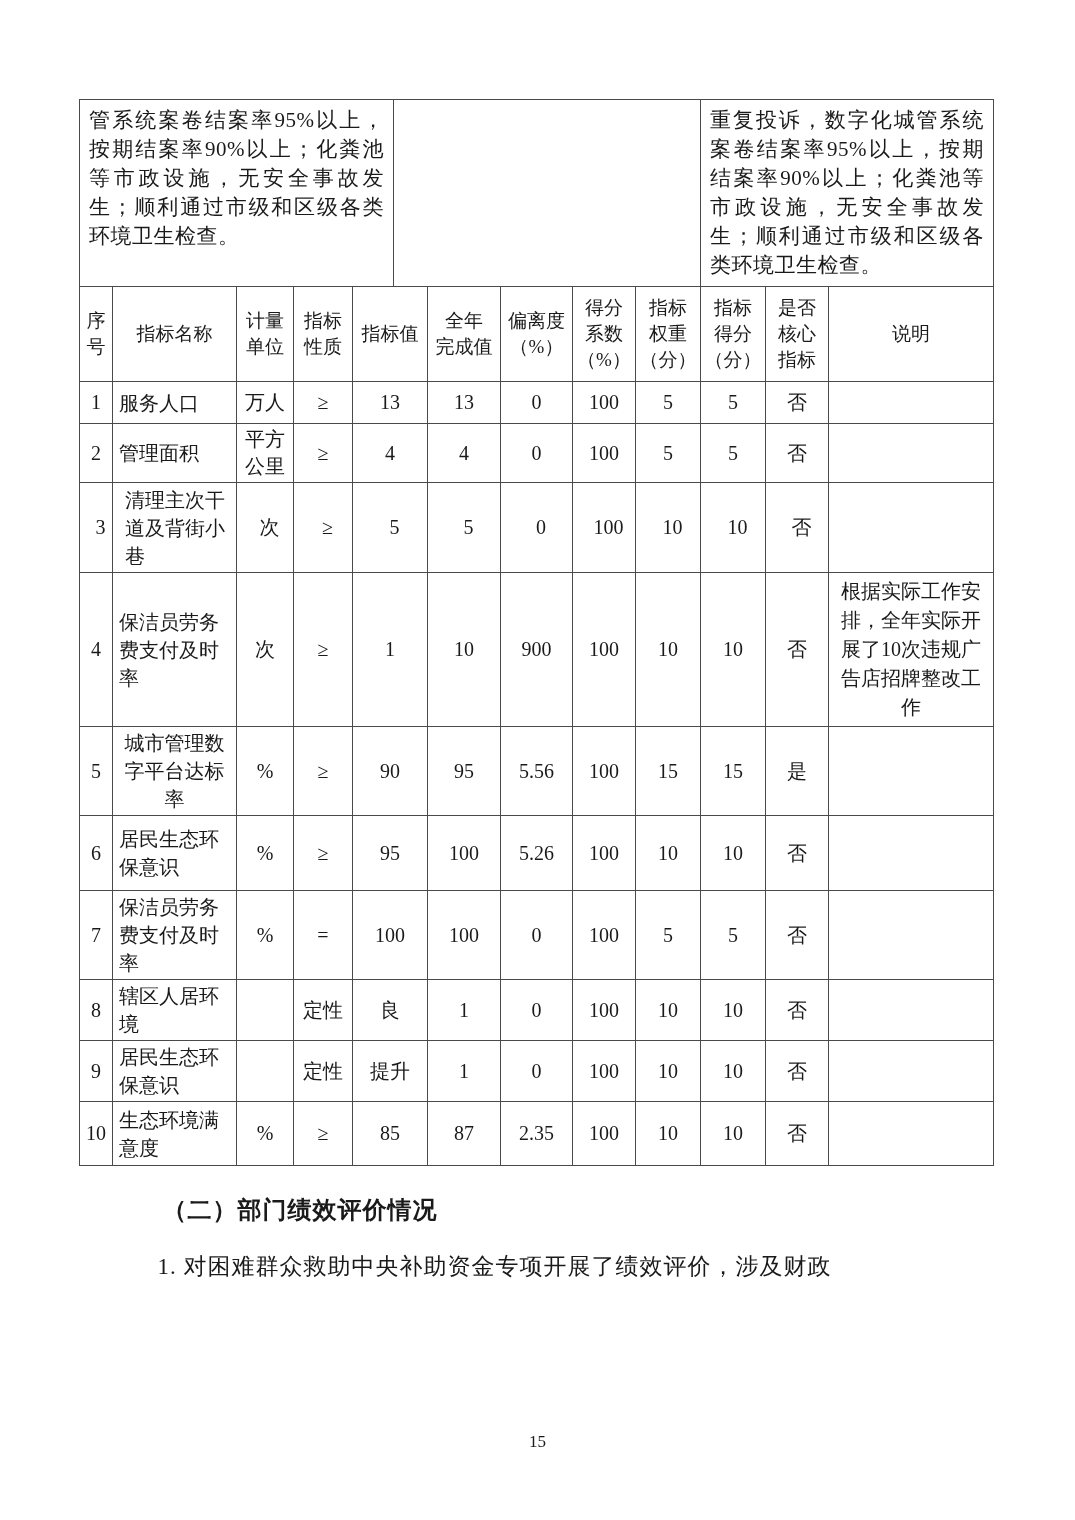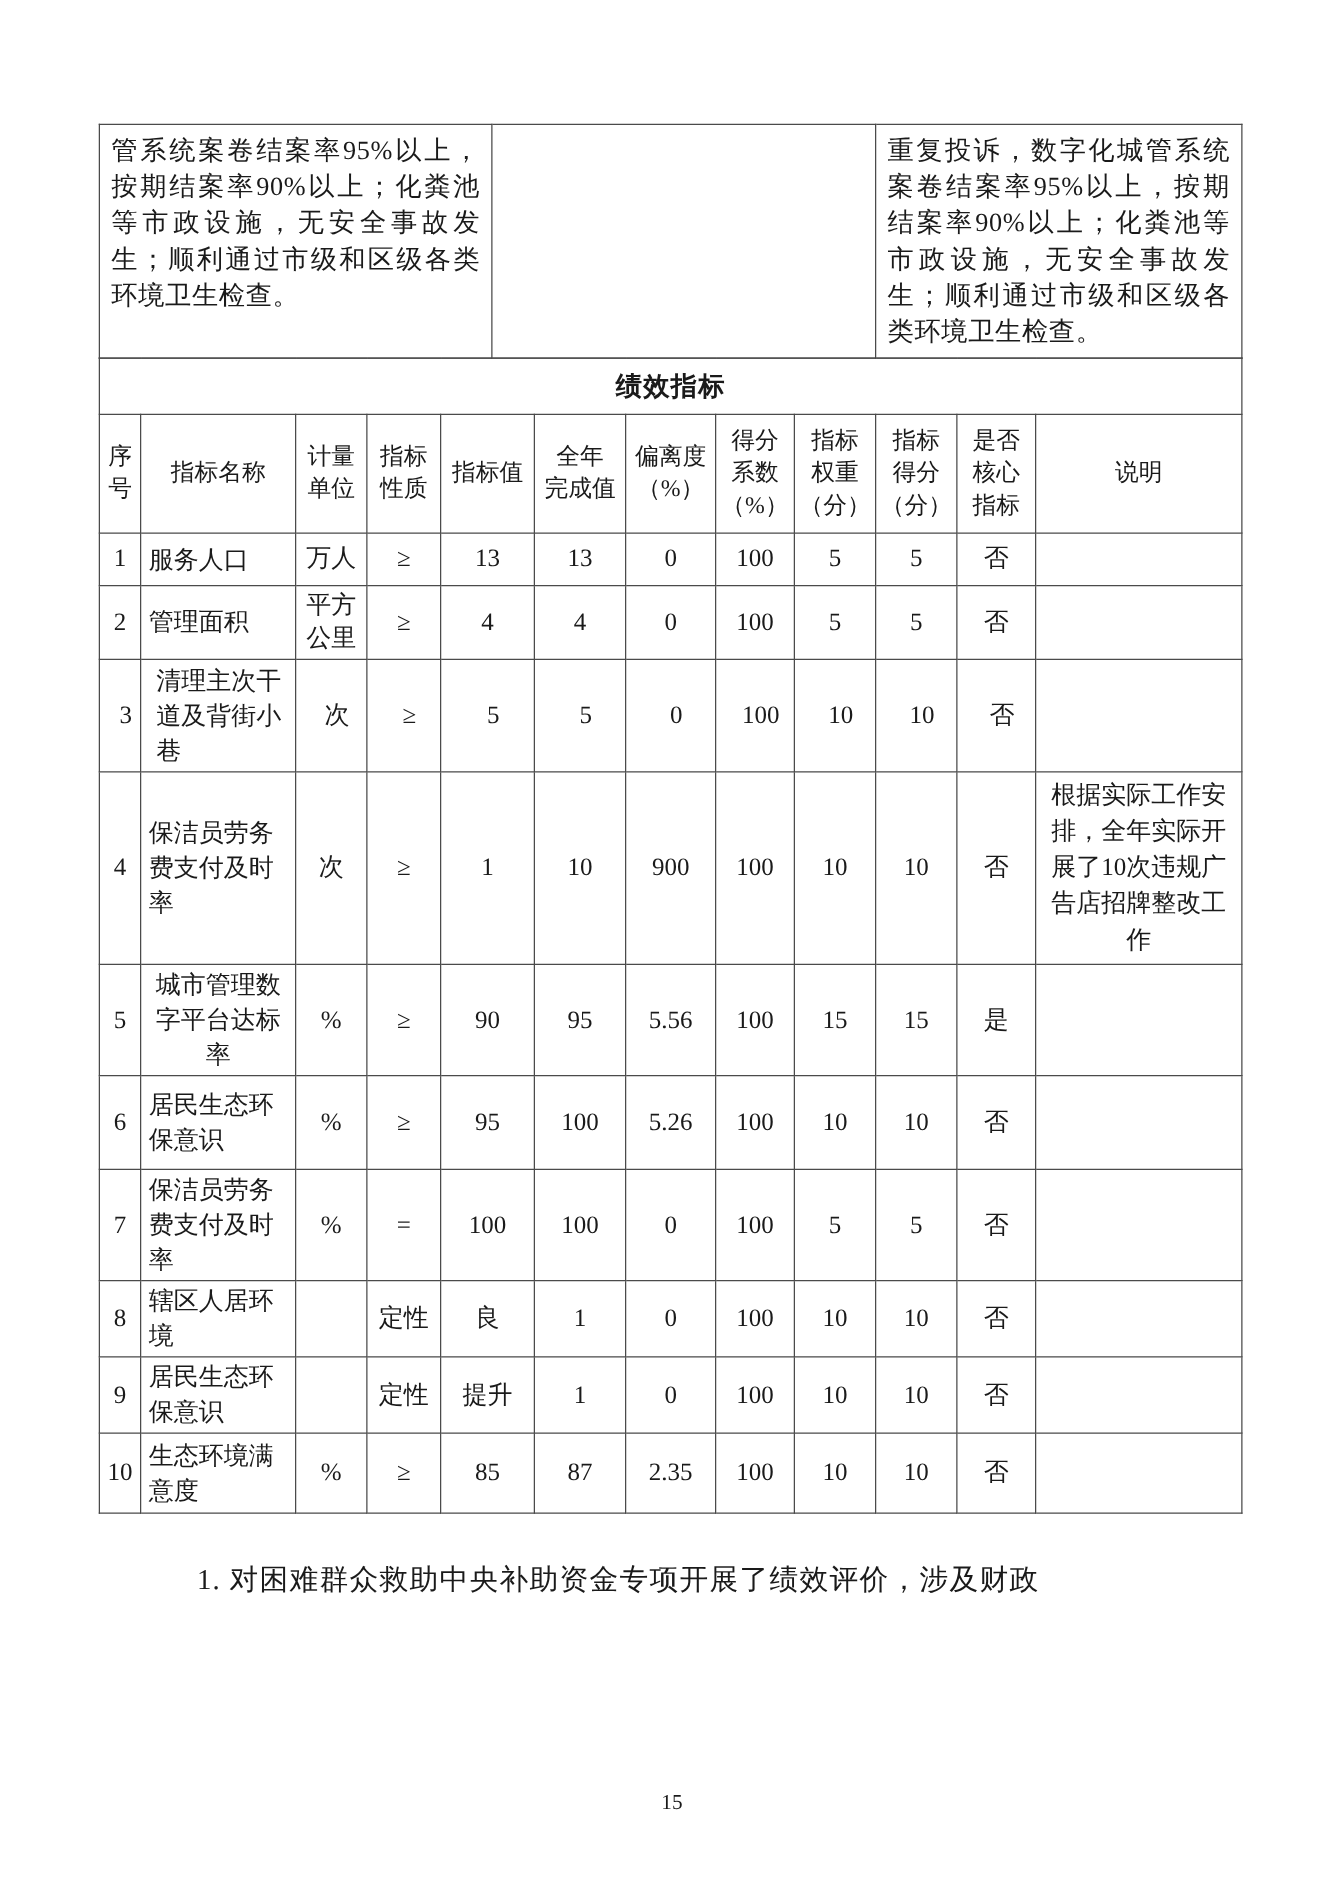--- a/index.html
+++ b/index.html
@@ -131,23 +131,20 @@
           <col style="width:75px">
           <col style="width:73px">
         <col style="width:72px">
           <col style="width:63px">
           <col style="width:65px">
         <col style="width:65px">
           <col style="width:63px">
           <col style="width:165px">
       </colgroup>
       <thead>
-        <tr class="title-row">
-          <th colspan="12">绩效指标</th>
-        </tr>
         <tr class="header-row">
           <th>序
 号</th>
           <th>指标名称</th>
           <th>计量
 单位</th>
           <th>指标
 性质</th>
           <th>指标值</th>
           <th>全年
@@ -307,18 +304,19 @@
         <td class="c-coeff">100</td>
         <td class="c-weight">10</td>
         <td class="c-score">10</td>
         <td class="c-core">否</td>
         <td class="c-note"></td>
       </tr>
         </tbody>
     </table>
 
     <div class="text-block">
+      <div class="section-heading">（二）部门绩效评价情况</div>
       <div class="para indent">1. 对困难群众救助中央补助资金专项开展了绩效评价，涉及财政</div>
     </div>
 
   </div>
   <div class="page-number">15</div>
 </div>
 
 </body></html>

